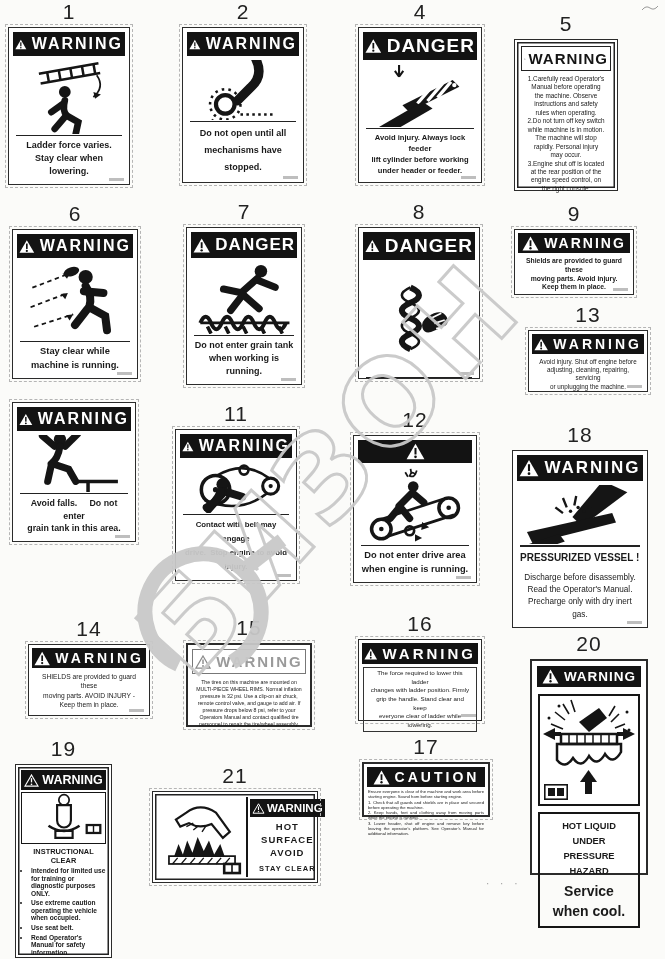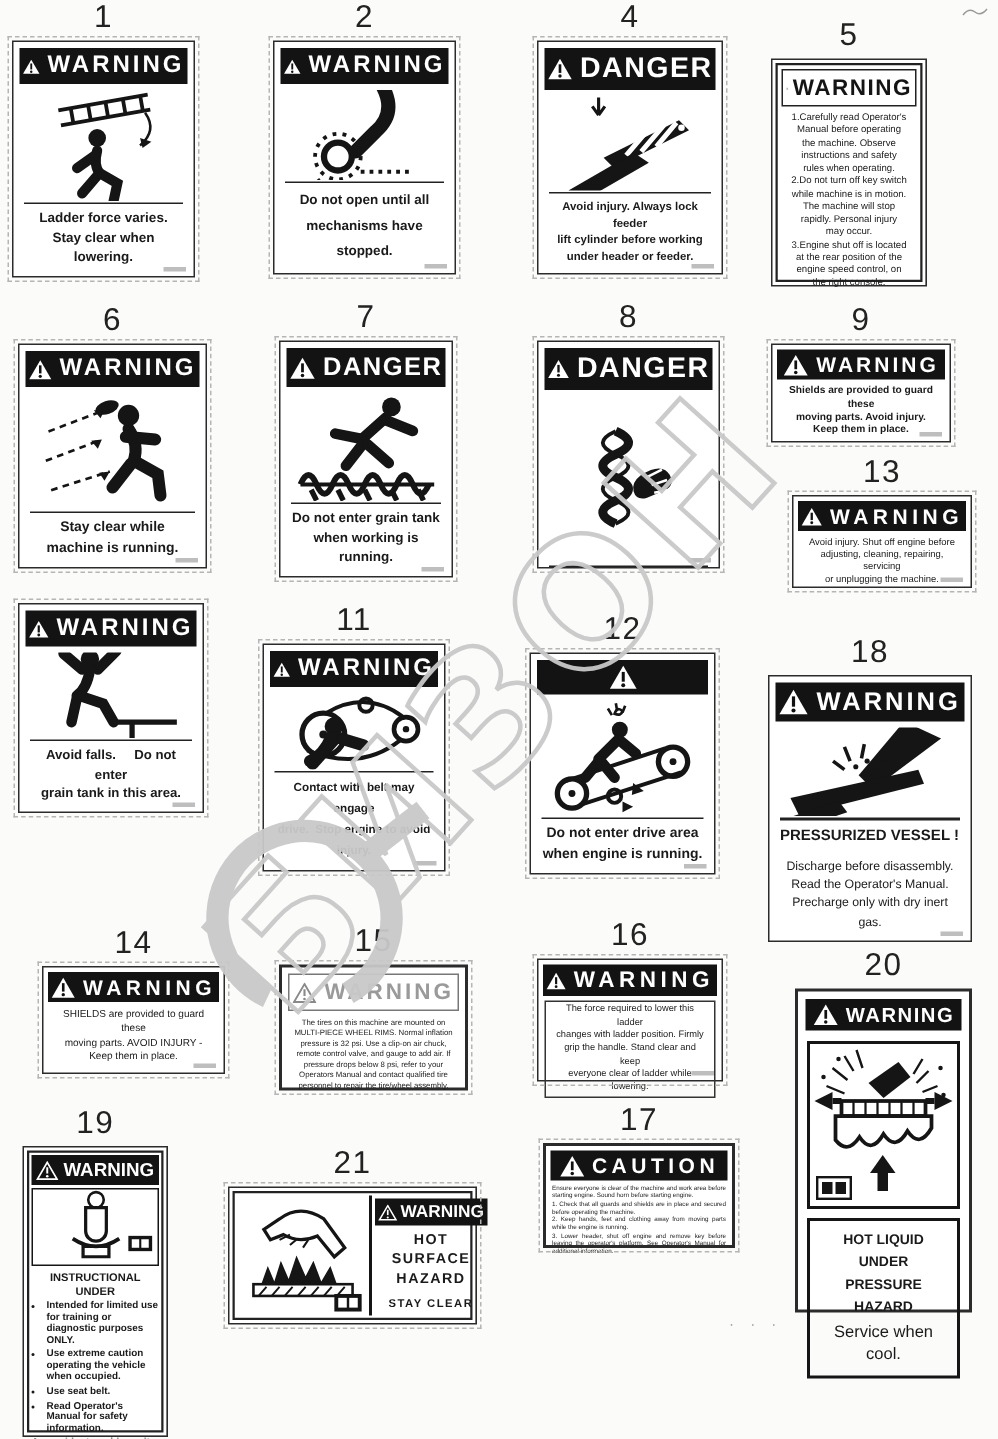--- a/index.html
+++ b/index.html
@@ -515,21 +515,21 @@
       </svg>
       <svg width="24" height="16" viewBox="0 0 24 16" style="position:absolute;left:4px;bottom:4px">
         <rect x="0.8" y="0.8" width="22.4" height="14.4" fill="none" stroke="#151515" stroke-width="1.6"></rect>
         <rect x="4" y="4" width="7" height="8" fill="#151515"></rect>
           <rect x="13" y="4" width="7" height="8" fill="#151515"></rect>
       </svg>
     </div>
     <div style="border:2.5px solid #151515;margin:4px 6px 7px;padding:5px 3px">
       <div class="body" style="font-size:9.3px;text-align:center;padding:0 3px;line-height:1.6">HOT LIQUID UNDER
 PRESSURE HAZARD</div>
-      <div class="body" style="font-size:11px;font-weight:normal;padding:2px 3px 0">Service when cool.</div>
+      <div class="body" style="font-size:14px;font-weight:bold;padding:2px 3px 0">Service when cool.</div>
     </div>
   </div>
 </div>
 
 <div class="decal" style="left:15px;top:737px">
   <div class="num">19</div>
   <div class="box dbl" style="width:97px;height:194px;padding:4px">
     <div class="hdr" style="font-size:12.5px;letter-spacing:0;margin:1px;gap:3px">
       <svg width="15" height="13" viewBox="0 0 32 28">
           <path d="M16 2 30 26H2Z" fill="none" stroke="#fff" stroke-width="2.5"></path>
@@ -545,21 +545,21 @@
         <path d="M12 38q18 12 36 0" stroke-width="3"></path>
         <path d="M20 44h20v8h-20z" stroke-width="2.5"></path>
       </svg>
       <svg width="17" height="12" viewBox="0 0 24 16" style="position:absolute;right:3px;bottom:8px">
         <rect x="0.8" y="0.8" width="22.4" height="14.4" fill="#151515"></rect>
         <rect x="4" y="4" width="7" height="8" fill="#fff"></rect>
           <rect x="13" y="4" width="7" height="8" fill="#fff"></rect>
       </svg>
     </div>
     <div style="padding:2px 1px 0">
-      <div style="font-size:7.4px;font-weight:900;text-align:center;margin-bottom:2px">INSTRUCTIONAL UNDER</div>
+      <div style="font-size:7.4px;font-weight:900;text-align:center;margin-bottom:2px">INSTRUCTIONAL CLEAR</div>
       <ul class="blist" style="font-size:6.6px;font-weight:900;line-height:1.15">
         <li>Intended for limited use for training or diagnostic purposes ONLY.</li>
         <li>Use extreme caution operating the vehicle when occupied.</li>
         <li>Use seat belt.</li>
         <li>Read Operator's Manual for safety information.</li>
       </ul>
       <div style="font-size:6.8px;font-weight:900;line-height:1.2">An accident could result in death or serious injury to the occupant.</div>
     </div>
   </div>
 </div>
@@ -584,29 +584,29 @@
     <div style="flex:1;display:flex;flex-direction:column;align-items:center">
       <div class="hdr" style="font-size:11.5px;letter-spacing:0;margin:2px;gap:2px;align-self:stretch">
         <svg width="13" height="11" viewBox="0 0 32 28">
             <path d="M16 2 30 26H2Z" fill="none" stroke="#fff" stroke-width="2.5"></path>
             <rect x="14.6" y="9" width="2.8" height="9" fill="#fff"></rect>
             <circle cx="16" cy="22" r="1.8" fill="#fff"></circle>
           </svg>
         <span>WARNING</span>
       </div>
       <div style="font-size:9.5px;font-weight:900;text-align:center;white-space:pre-line;letter-spacing:1px;line-height:1.35;margin-top:2px">HOT SURFACE
-HAZARD</div>
+AVOID</div>
       <div style="font-size:7.5px;font-weight:900;text-align:right;letter-spacing:1px;margin-top:5px">STAY CLEAR</div>
     </div>
   </div>
 </div>
 
 <div class="decal" style="left:362px;top:735px">
   <div class="num">17</div>
-  <div class="box dash" style="width:128px;height:70px;border-width:2.5px">
+  <div class="box dash" style="width:128px;height:55px;border-width:2.5px">
     <div class="hdr small" style="font-size:14px;letter-spacing:3px;margin:3px 3px 2px">
       <svg width="17" height="15" viewBox="0 0 32 28">
           <path d="M16 1 31 27H1Z" fill="#fff"></path>
           <rect x="14.3" y="8" width="3.4" height="11" fill="#111"></rect>
           <circle cx="16" cy="23" r="2.2" fill="#111"></circle>
         </svg>
       <span>CAUTION</span>
     </div>
     <div class="body" style="font-size:4.2px;font-weight:normal;line-height:1.25;padding:0 4px 3px;text-align:justify">Ensure everyone is clear of the machine and work area before starting engine. Sound horn before starting engine.
 1. Check that all guards and shields are in place and secured before operating the machine.

